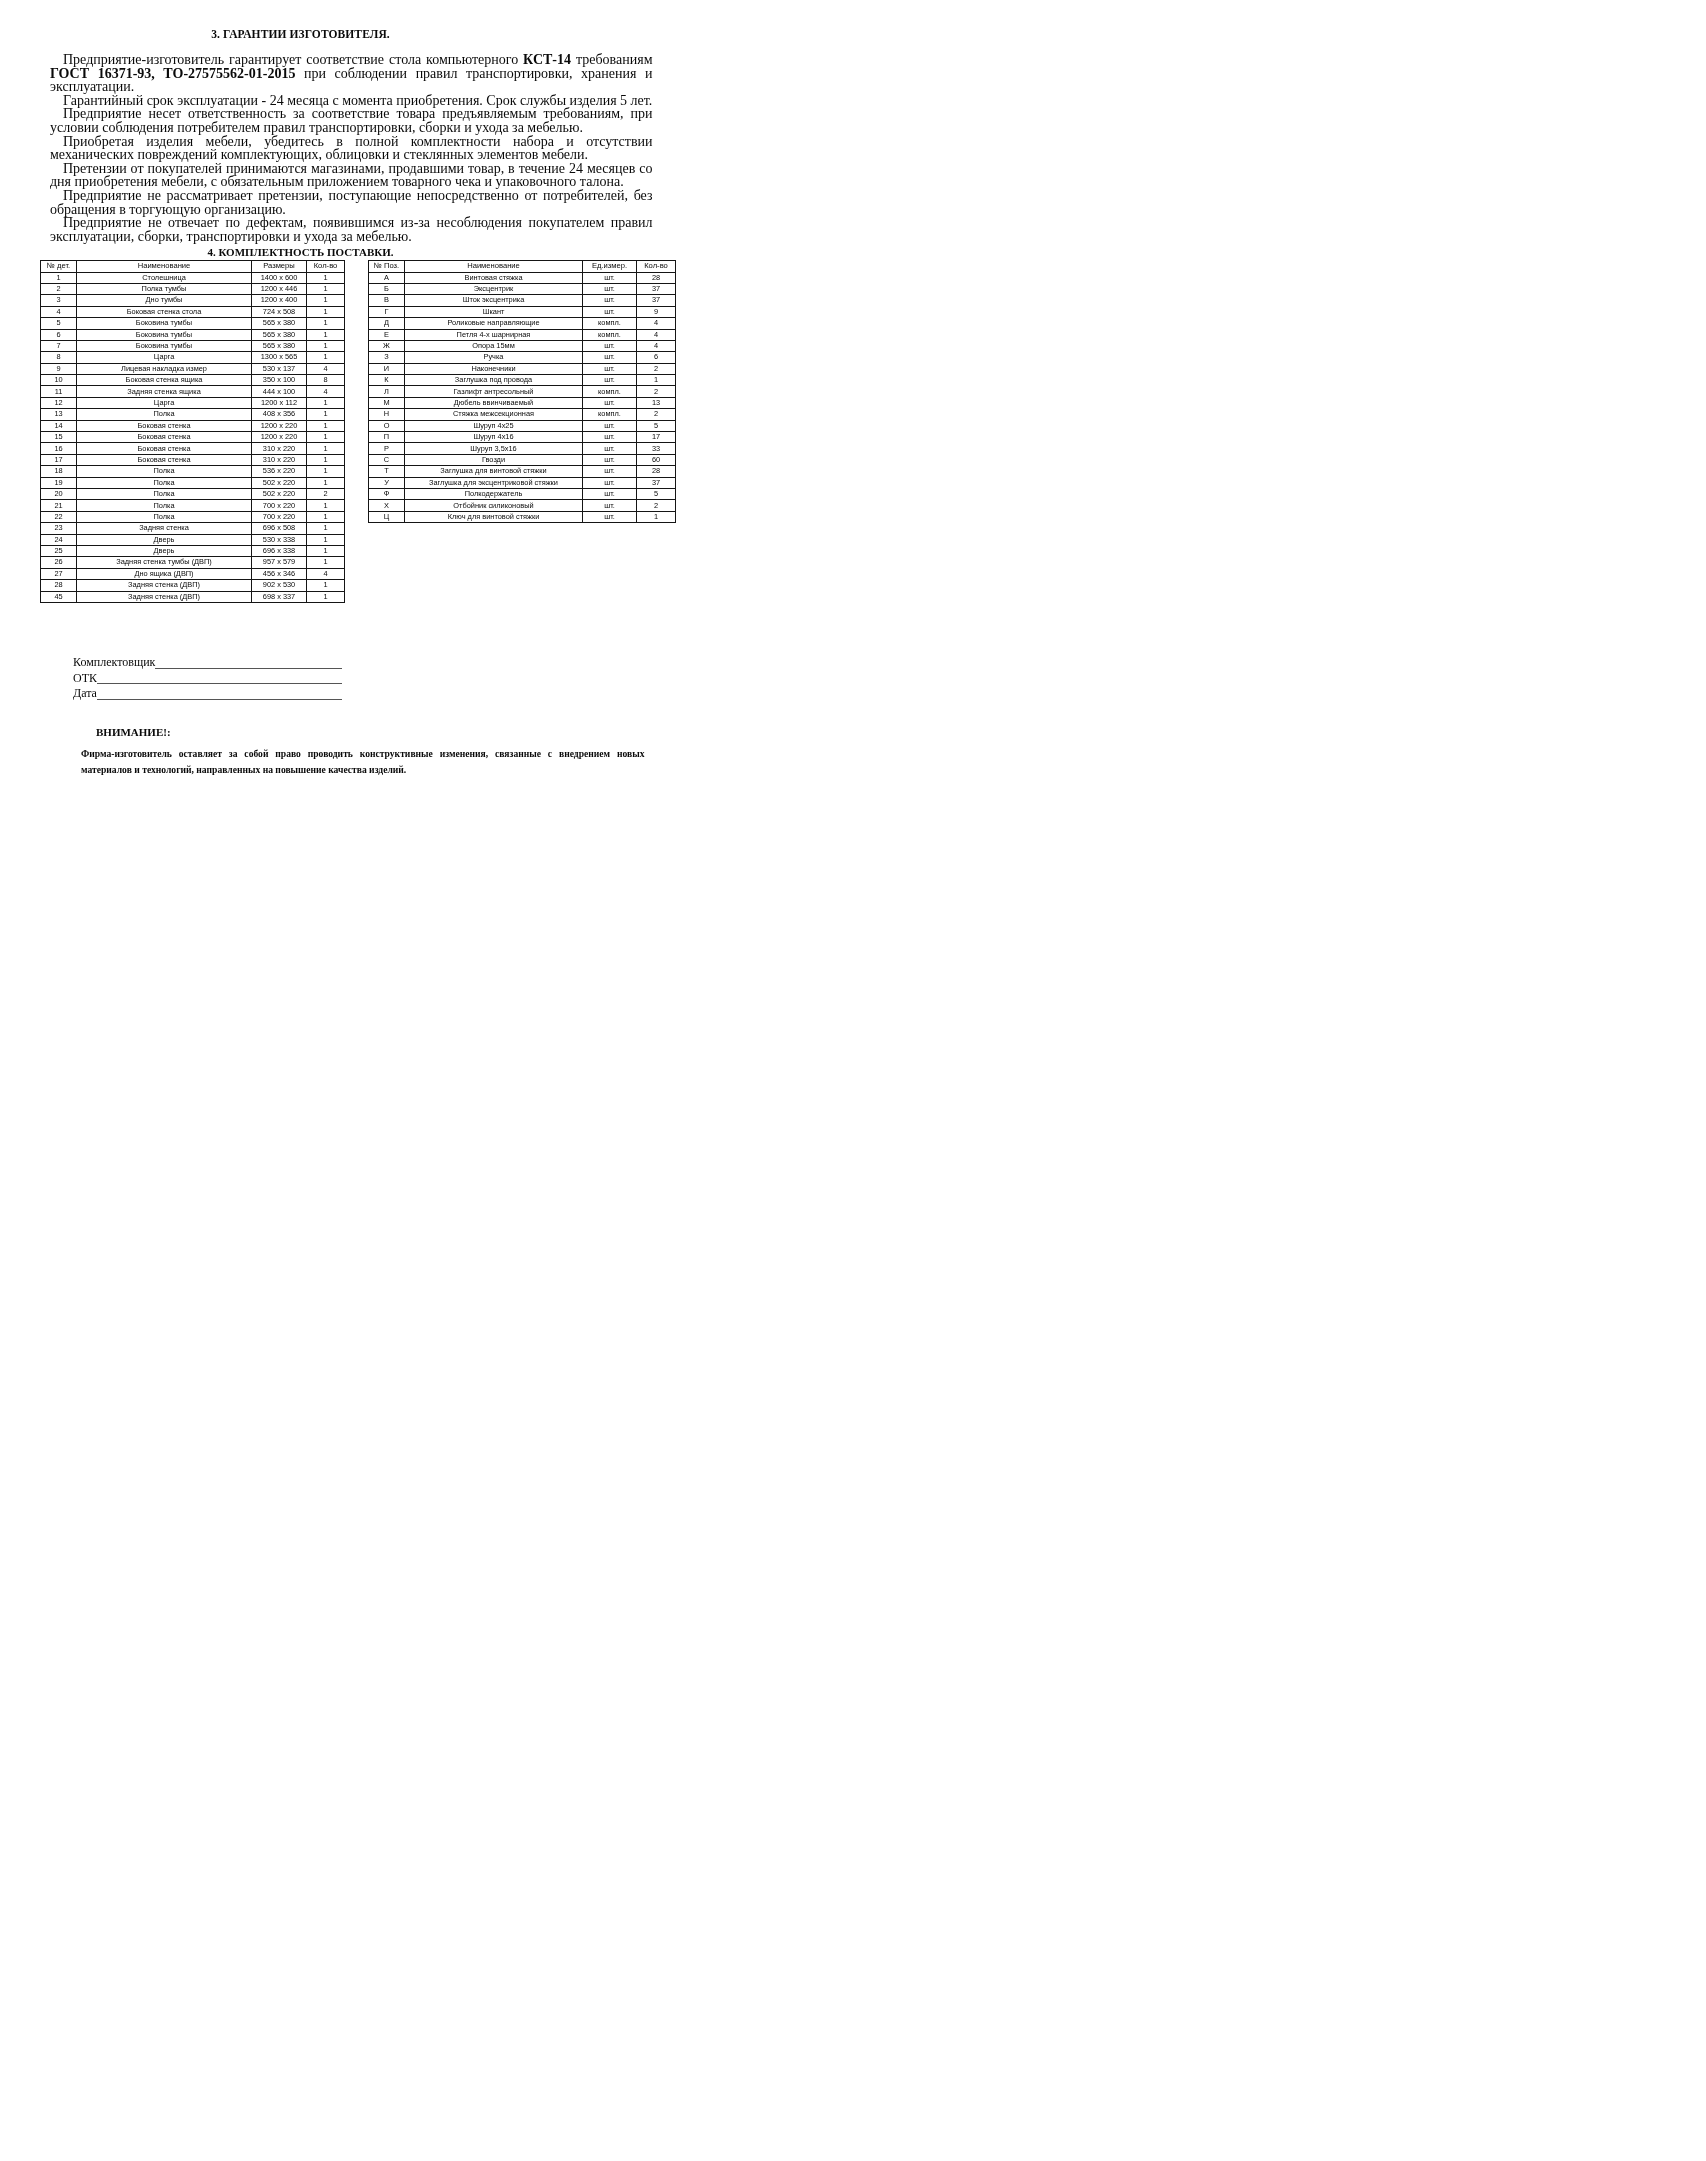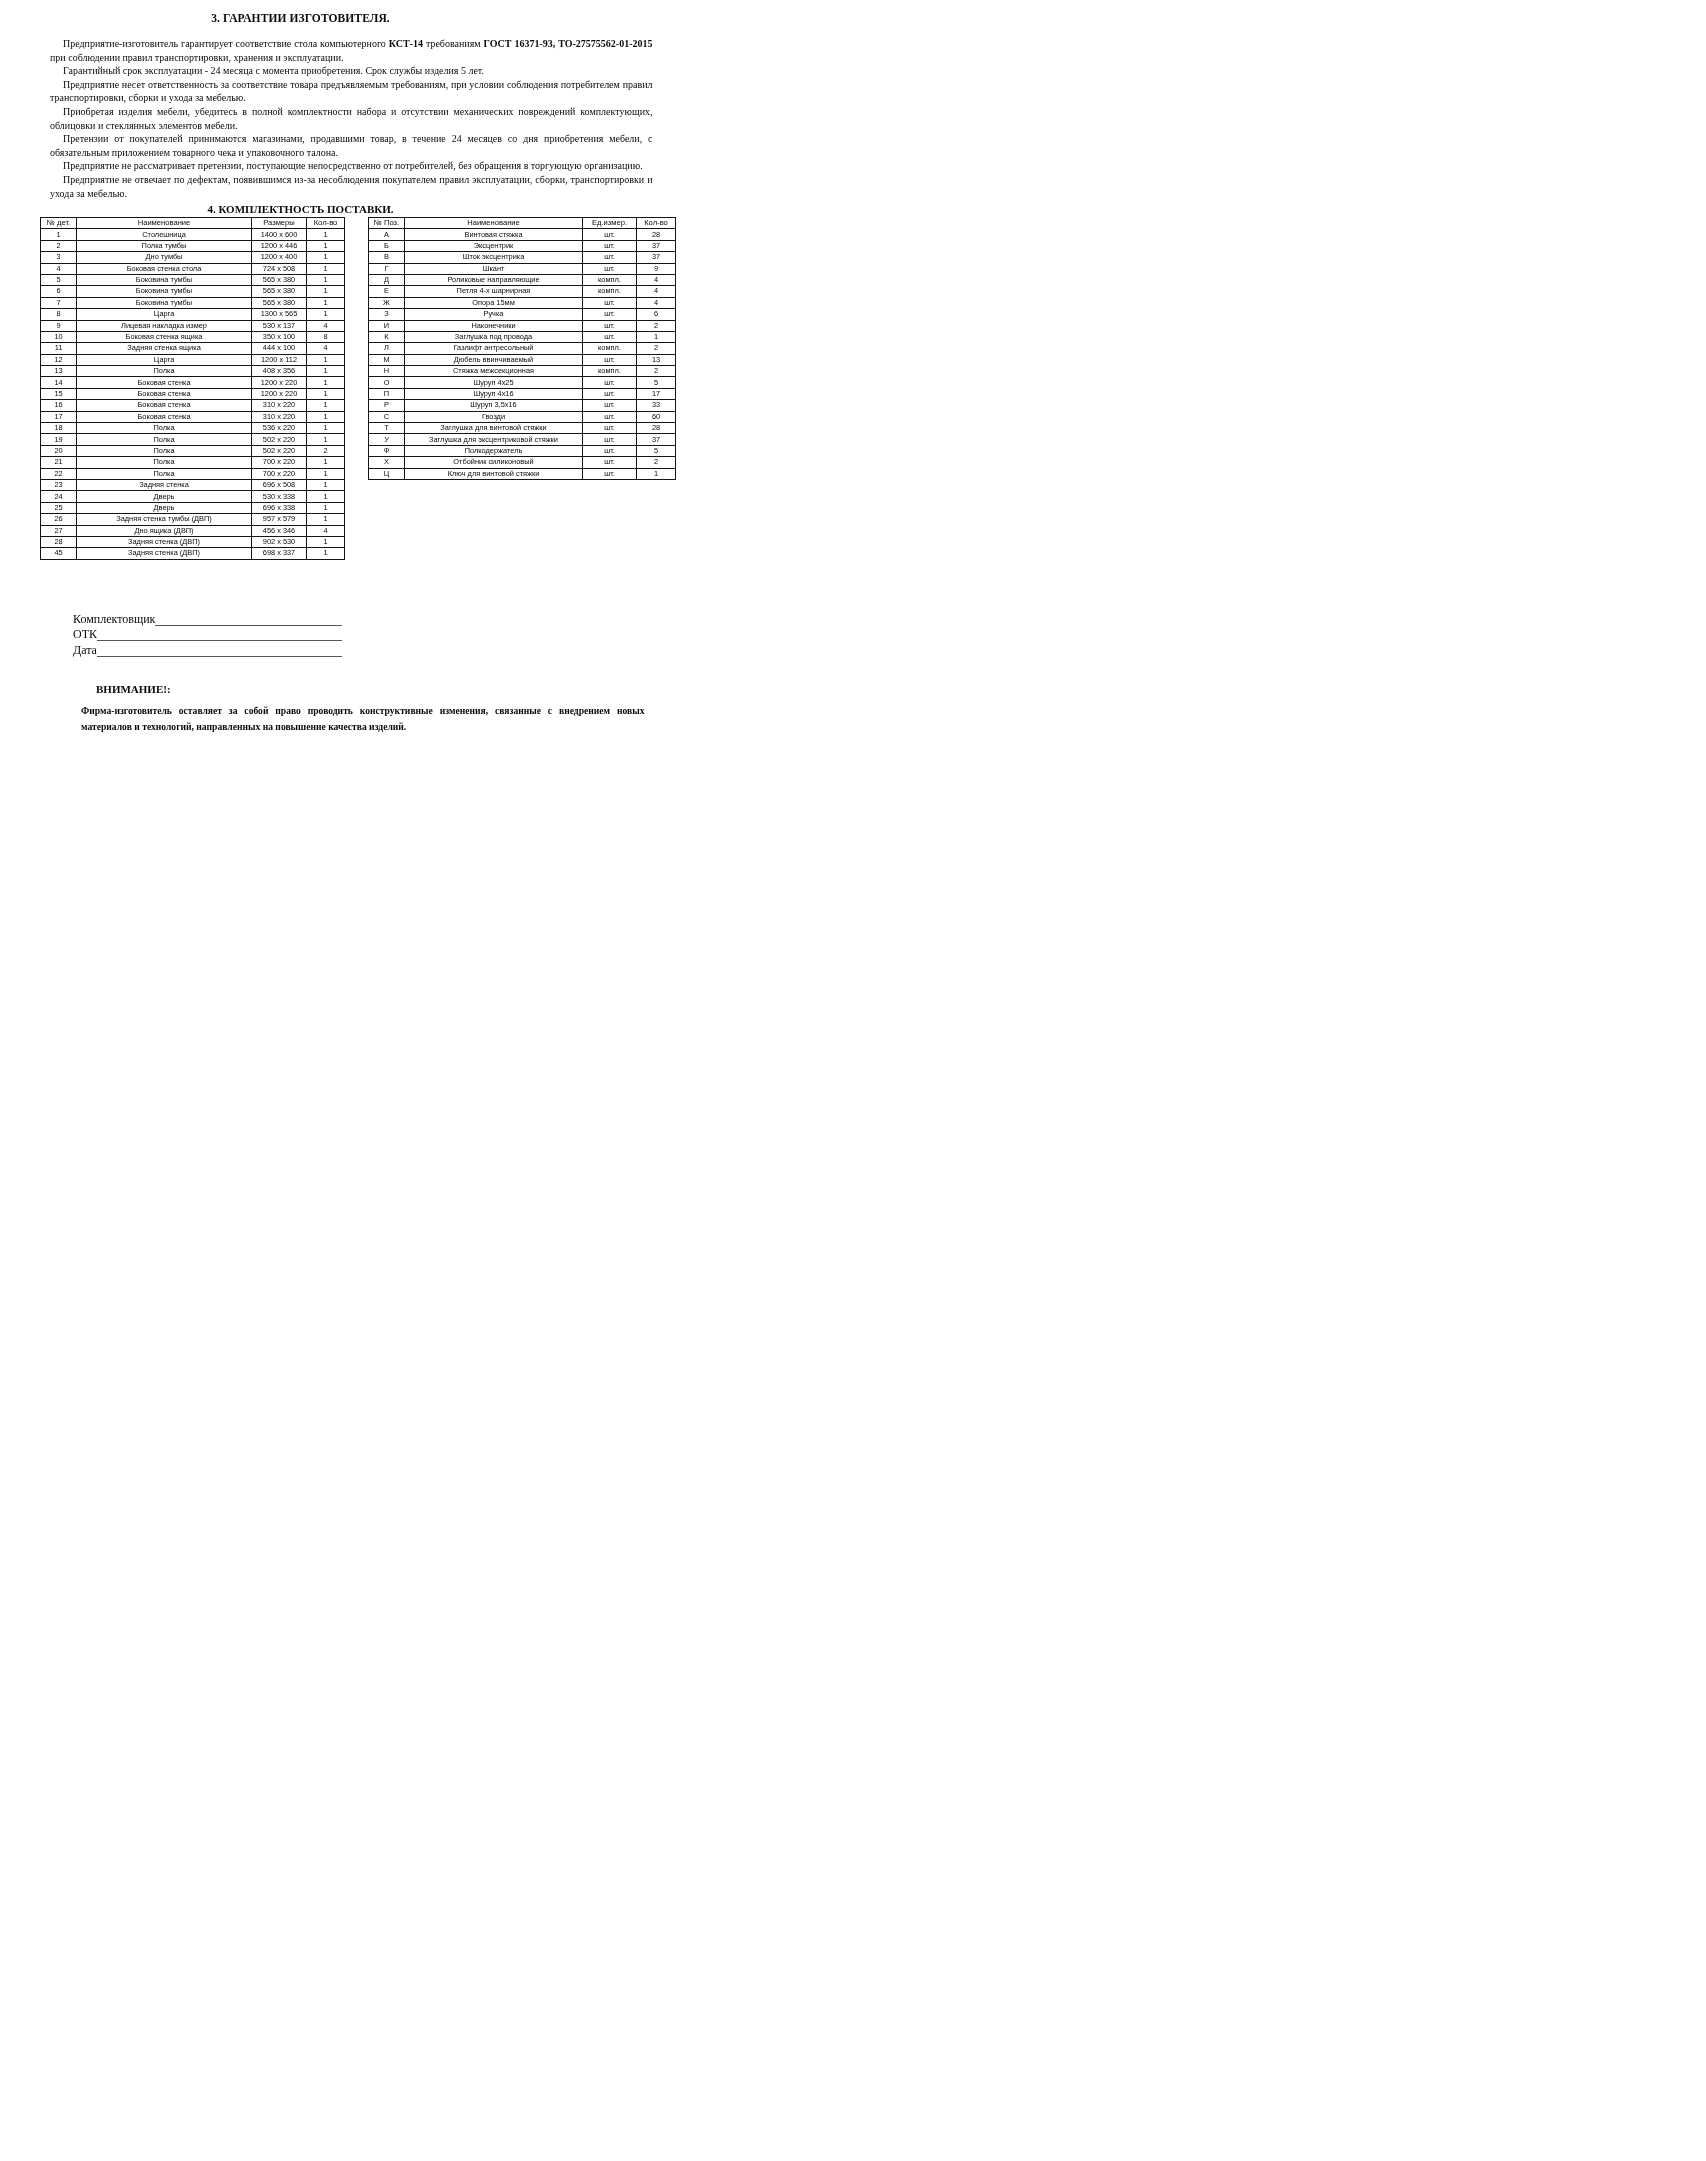--- a/index.html
+++ b/index.html
@@ -2,28 +2,28 @@
 <html lang="ru" style="font-size:8.7px"><head>
 <meta charset="utf-8">
 <style>
   html,body{margin:0;padding:0;background:#ffffff;}
   body{
     width:682px;min-height:865px;
     font-family:"Liberation Serif", serif;
     color:#0a0a0a;
     position:relative;
   }
-  .page{padding-top:12px;}
+  .page{padding-top:28px;}
   h1.doc-title{
     font-size:11.5px;font-weight:bold;margin:0;padding:0 81px 0 0;
     text-align:center;letter-spacing:0.1px;
   }
   .paras{margin:13px 29.5px 0 50px;}
   .paras p{
-    margin:0;font-size:10px;line-height:13.6px;
+    margin:0;font-size:14px;line-height:13.6px;
     text-align:justify;text-indent:13px;
   }
   h2.sec4-title{
     font-size:11px;font-weight:bold;margin:2.7px 0 2.2px 0;
     padding-right:81px;text-align:center;
   }
   .tables{display:flex;align-items:flex-start;gap:23px;margin-left:40px;}
   table.doc-table{
     border-collapse:collapse;table-layout:fixed;
     font-family:"Liberation Sans", sans-serif;

